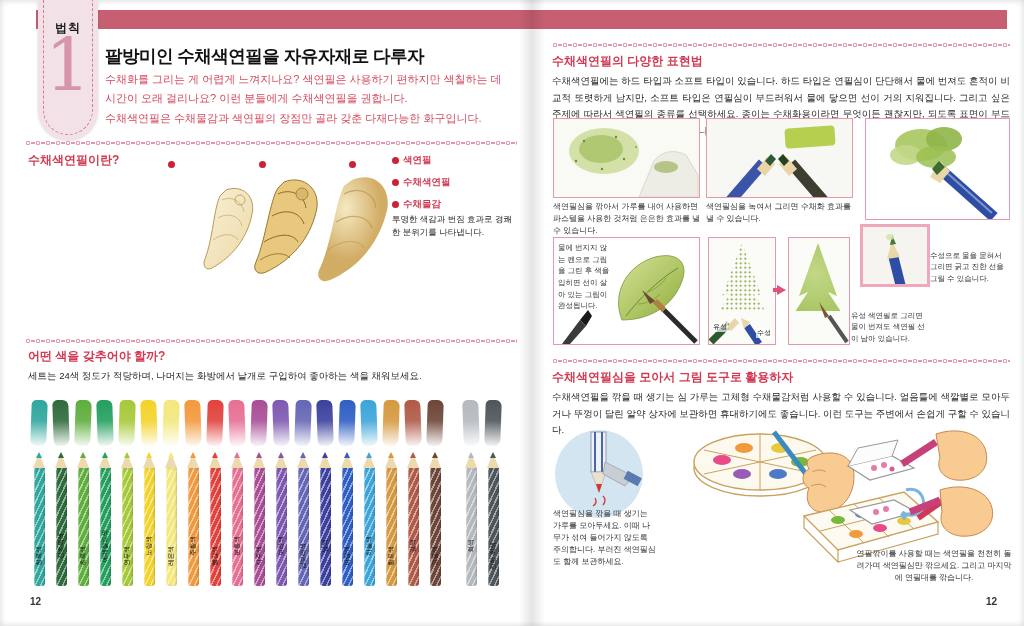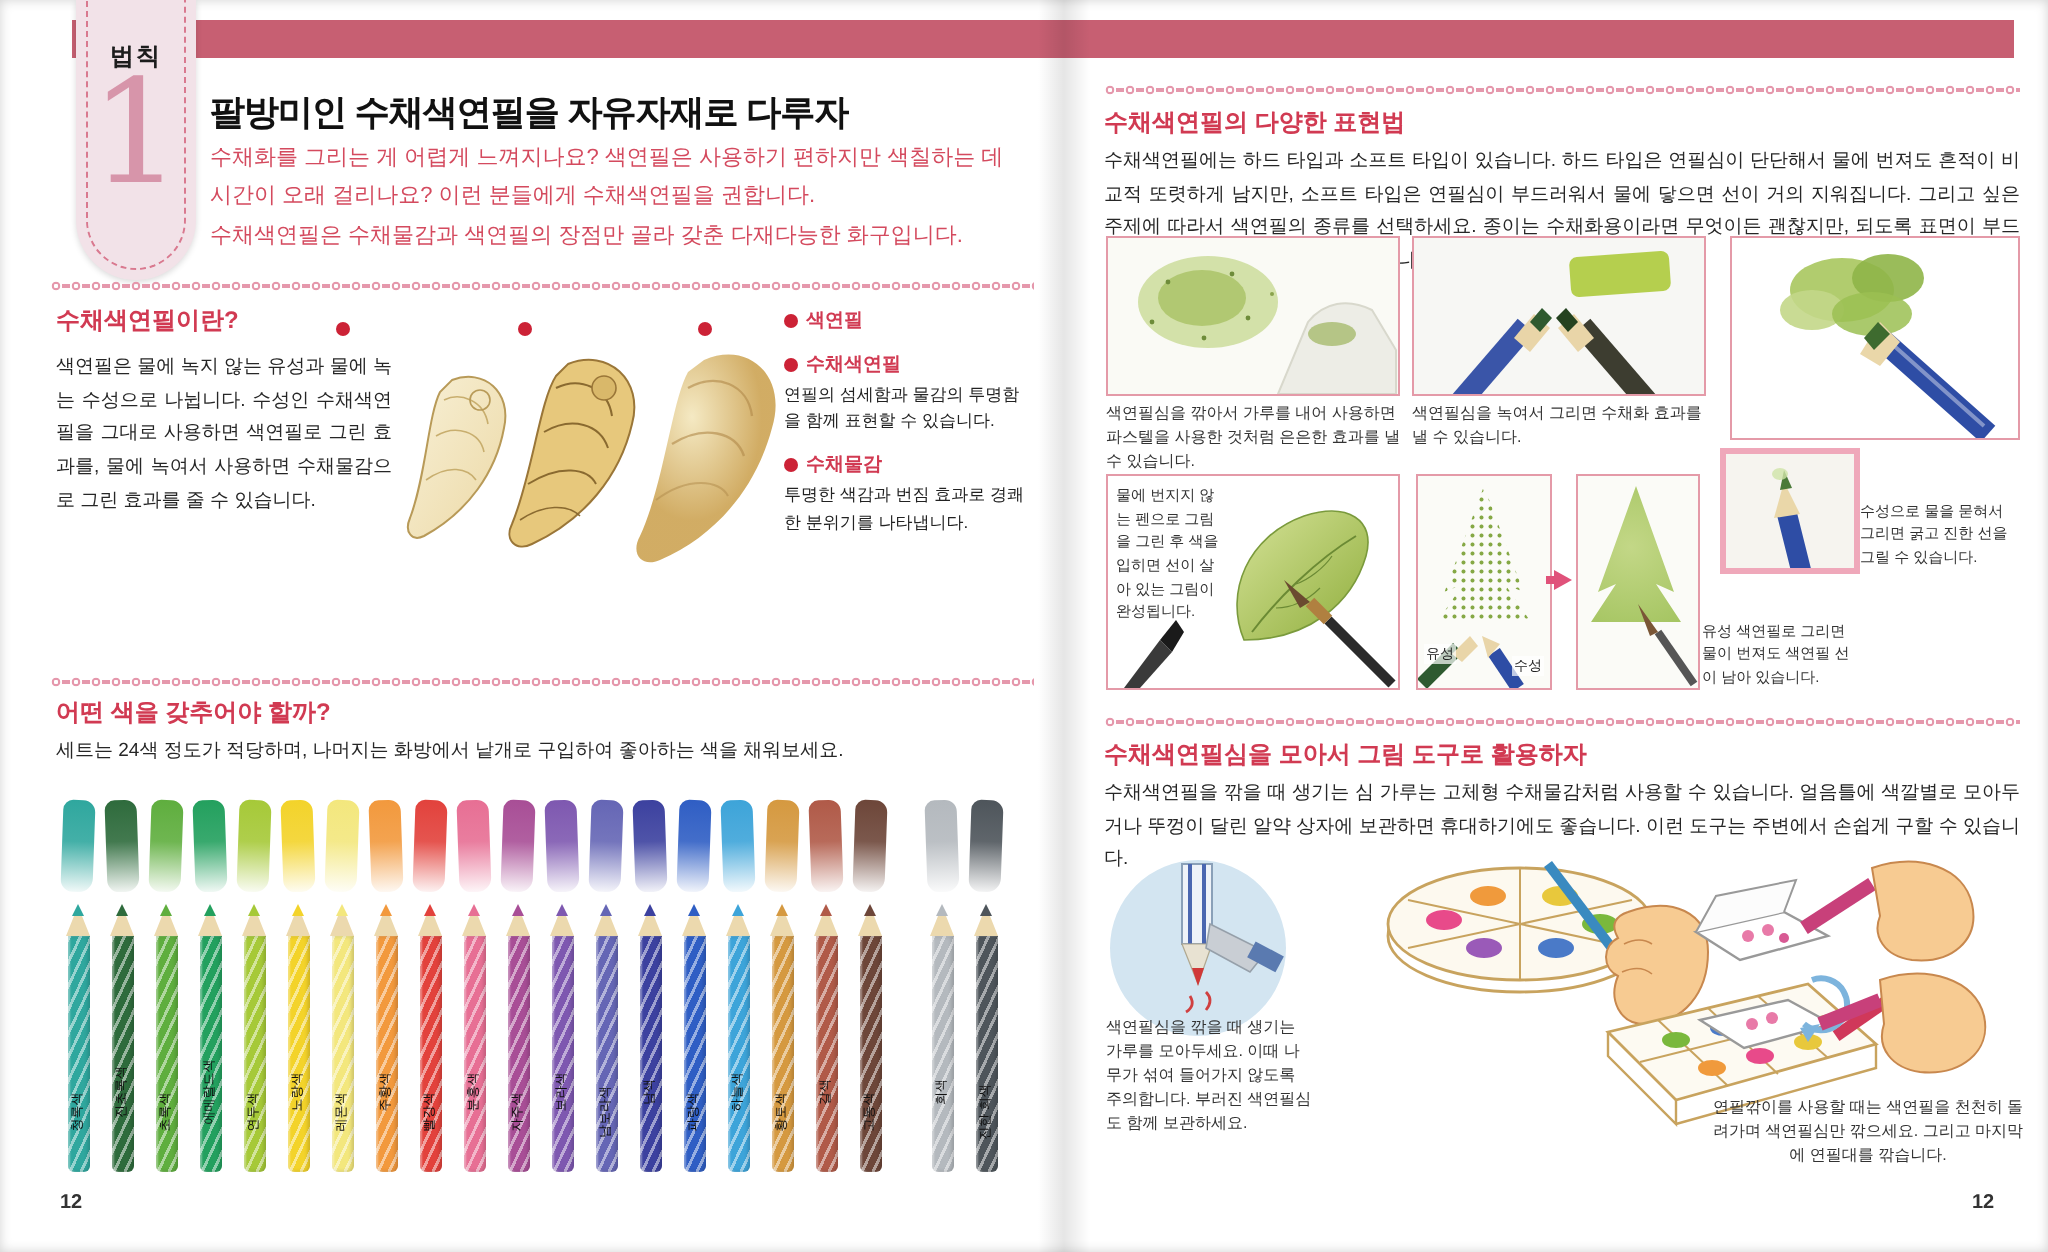--- a/index.html
+++ b/index.html
@@ -65,21 +65,20 @@
   </div>
   <div class="abs title" style="left:105px;top:44px;">팔방미인 수채색연필을 자유자재로 다루자</div>
   <div class="abs intro" style="left:105px;top:70px;width:420px;">
     <div>수채화를 그리는 게 어렵게 느껴지나요? 색연필은 사용하기 편하지만 색칠하는 데</div>
     <div>시간이 오래 걸리나요? 이런 분들에게 수채색연필을 권합니다.</div>
     <div>수채색연필은 수채물감과 색연필의 장점만 골라 갖춘 다재다능한 화구입니다.</div>
   </div>
 
   <div class="abs chain" style="left:25px;top:140px;width:492px;"></div>
   <div class="abs red-h" style="left:28px;top:152px;">수채색연필이란?</div>
-  <div class="abs body-t" style="left:28px;top:176px;width:168px;">색연필은 물에 녹지 않는 유성과 물에 녹는 수성으로 나뉩니다. 수성인 수채색연필을 그대로 사용하면 색연필로 그린 효과를, 물에 녹여서 사용하면 수채물감으로 그린 효과를 줄 수 있습니다.</div>
 
   <div class="abs dot" style="left:168px;top:161px;"></div>
   <div class="abs dot" style="left:259px;top:161px;"></div>
   <div class="abs dot" style="left:349px;top:161px;"></div>
 
   <svg class="abs" style="left:198px;top:170px;" width="190" height="165" viewBox="0 0 190 165">
     <defs>
       <radialGradient id="shg" cx="40%" cy="30%">
           <stop offset="0%" stop-color="#f4e8c0"></stop>
           <stop offset="100%" stop-color="#cfa85c"></stop>
@@ -117,21 +116,20 @@
       <div class="leg-head">
           <span class="dot"></span>
           <span class="leg-label">색연필</span>
         </div>
     </div>
     <div class="leg-item">
       <div class="leg-head">
           <span class="dot"></span>
           <span class="leg-label">수채색연필</span>
         </div>
-      <div class="leg-desc">연필의 섬세함과 물감의 투명함을 함께 표현할 수 있습니다.</div>
     </div>
     <div class="leg-item">
       <div class="leg-head">
           <span class="dot"></span>
           <span class="leg-label">수채물감</span>
         </div>
       <div class="leg-desc">투명한 색감과 번짐 효과로 경쾌한 분위기를 나타냅니다.</div>
     </div>
   </div>
 

